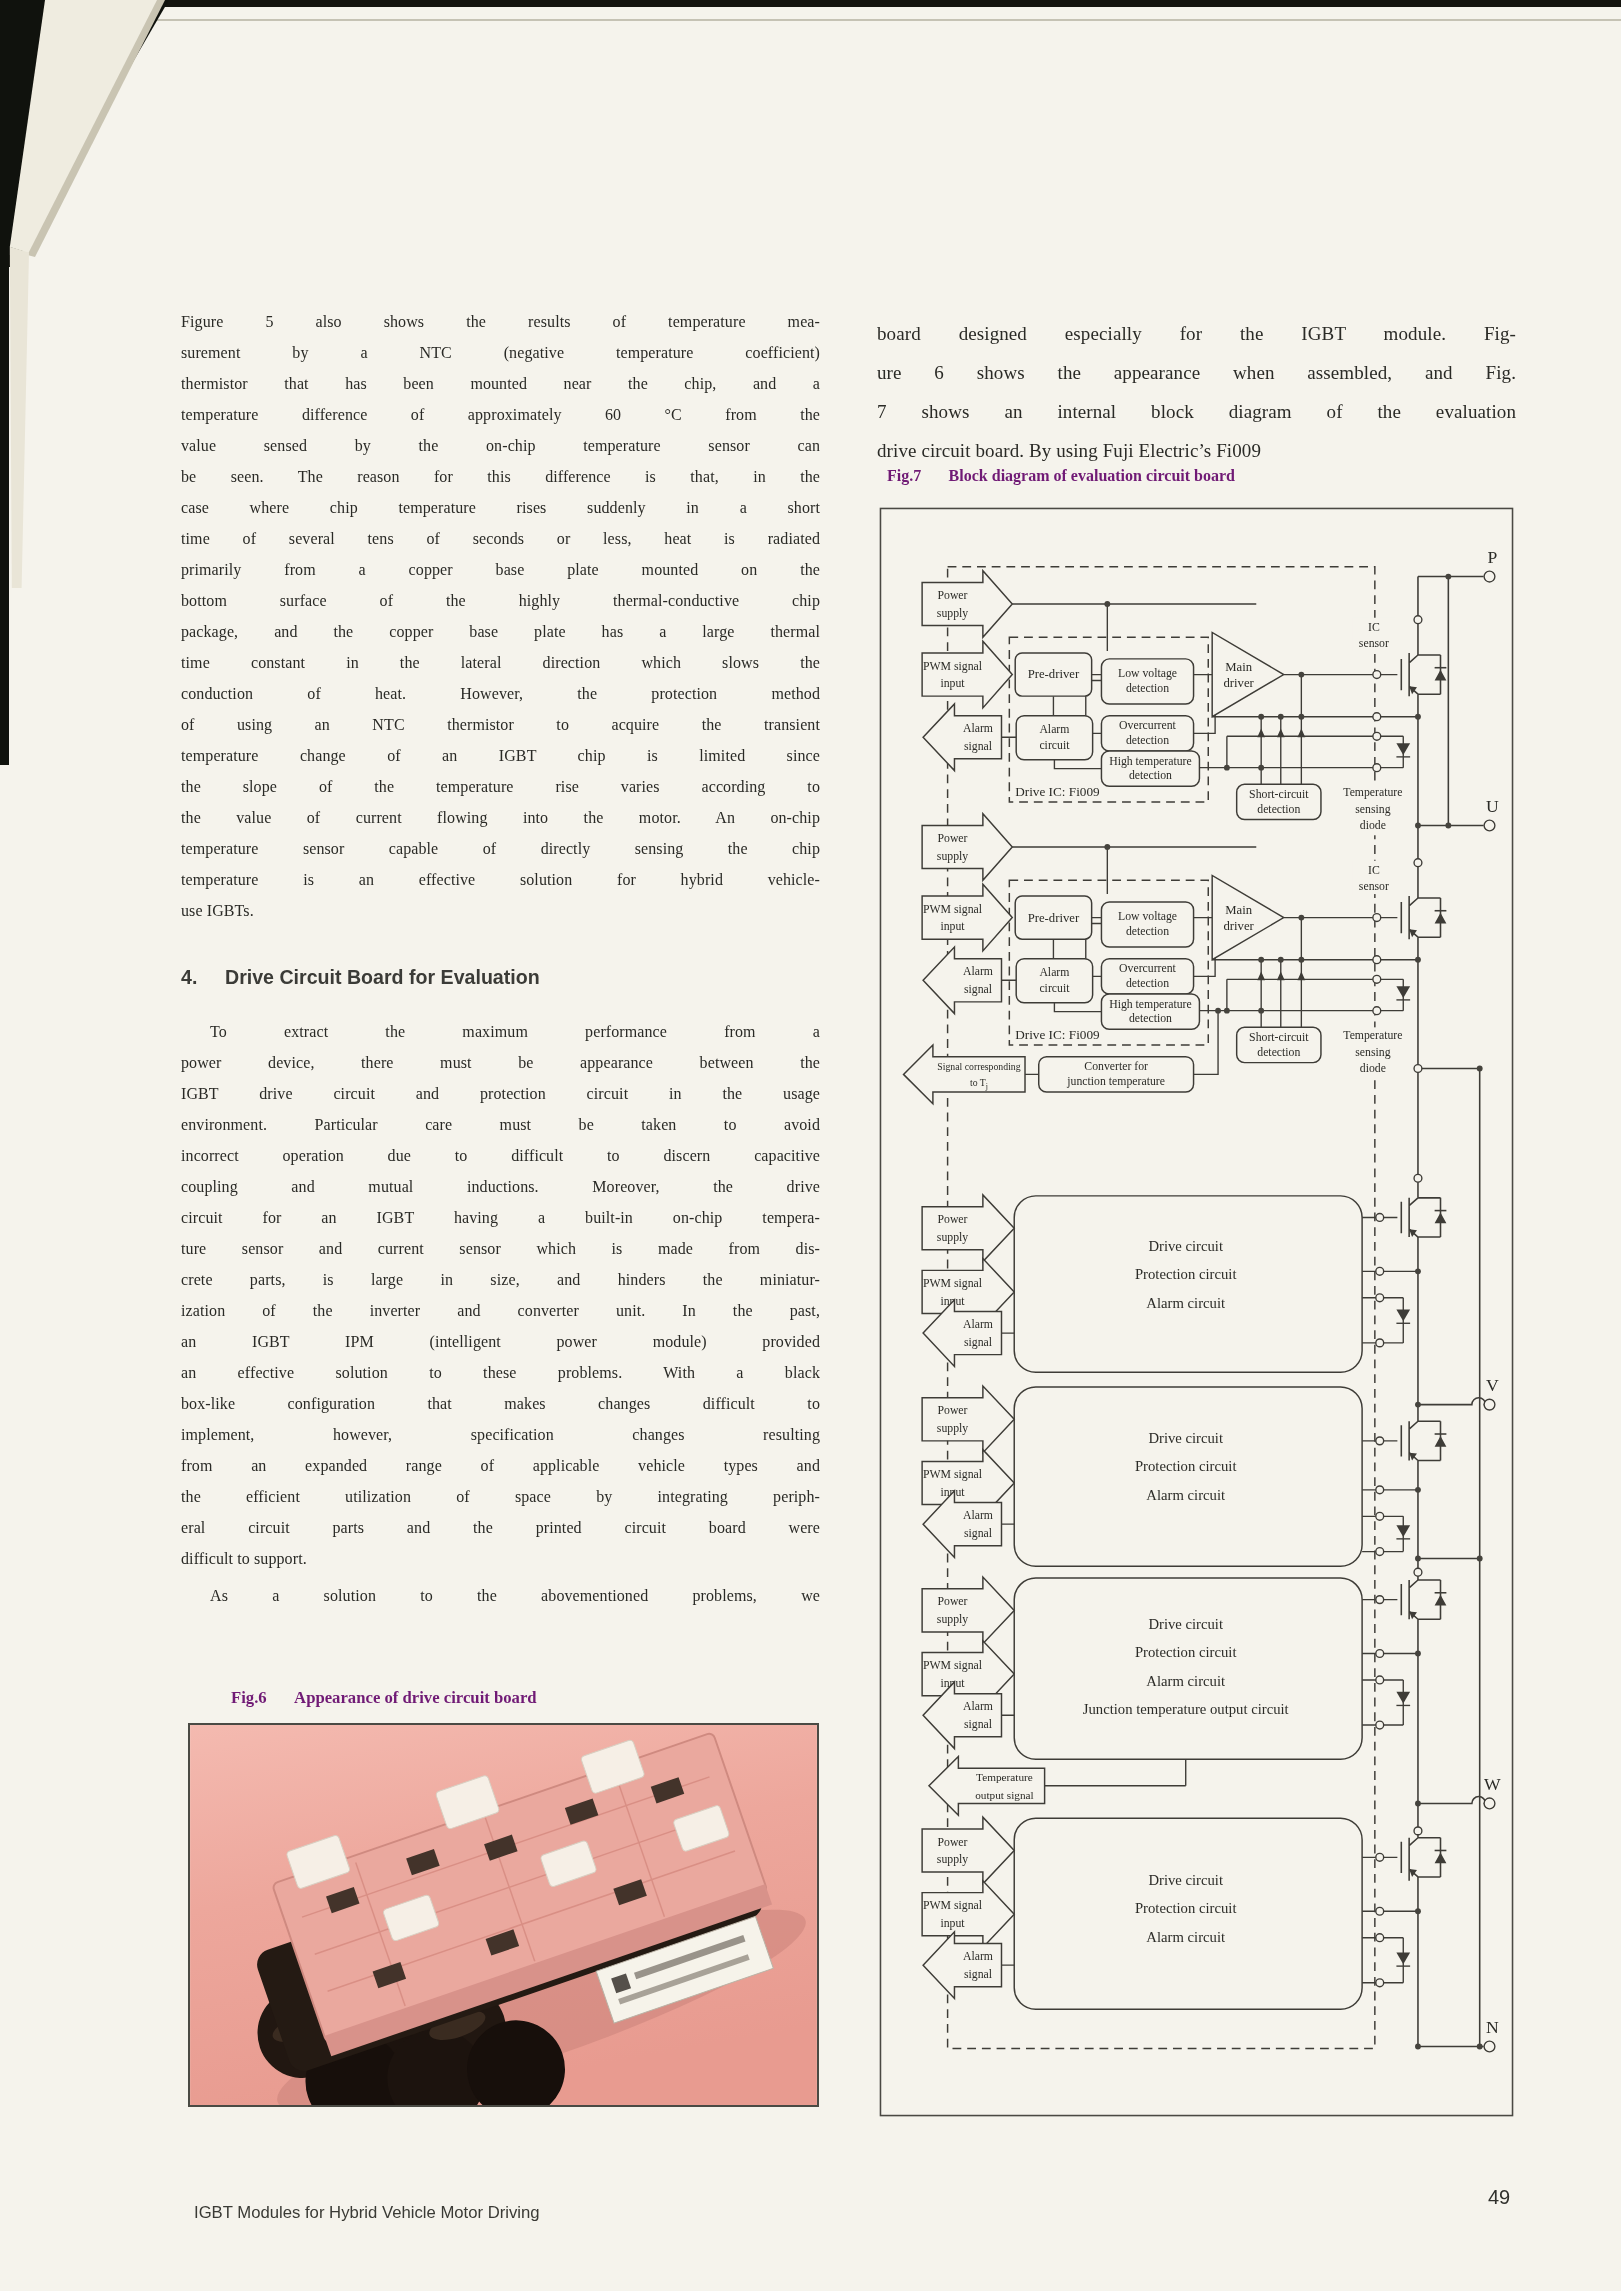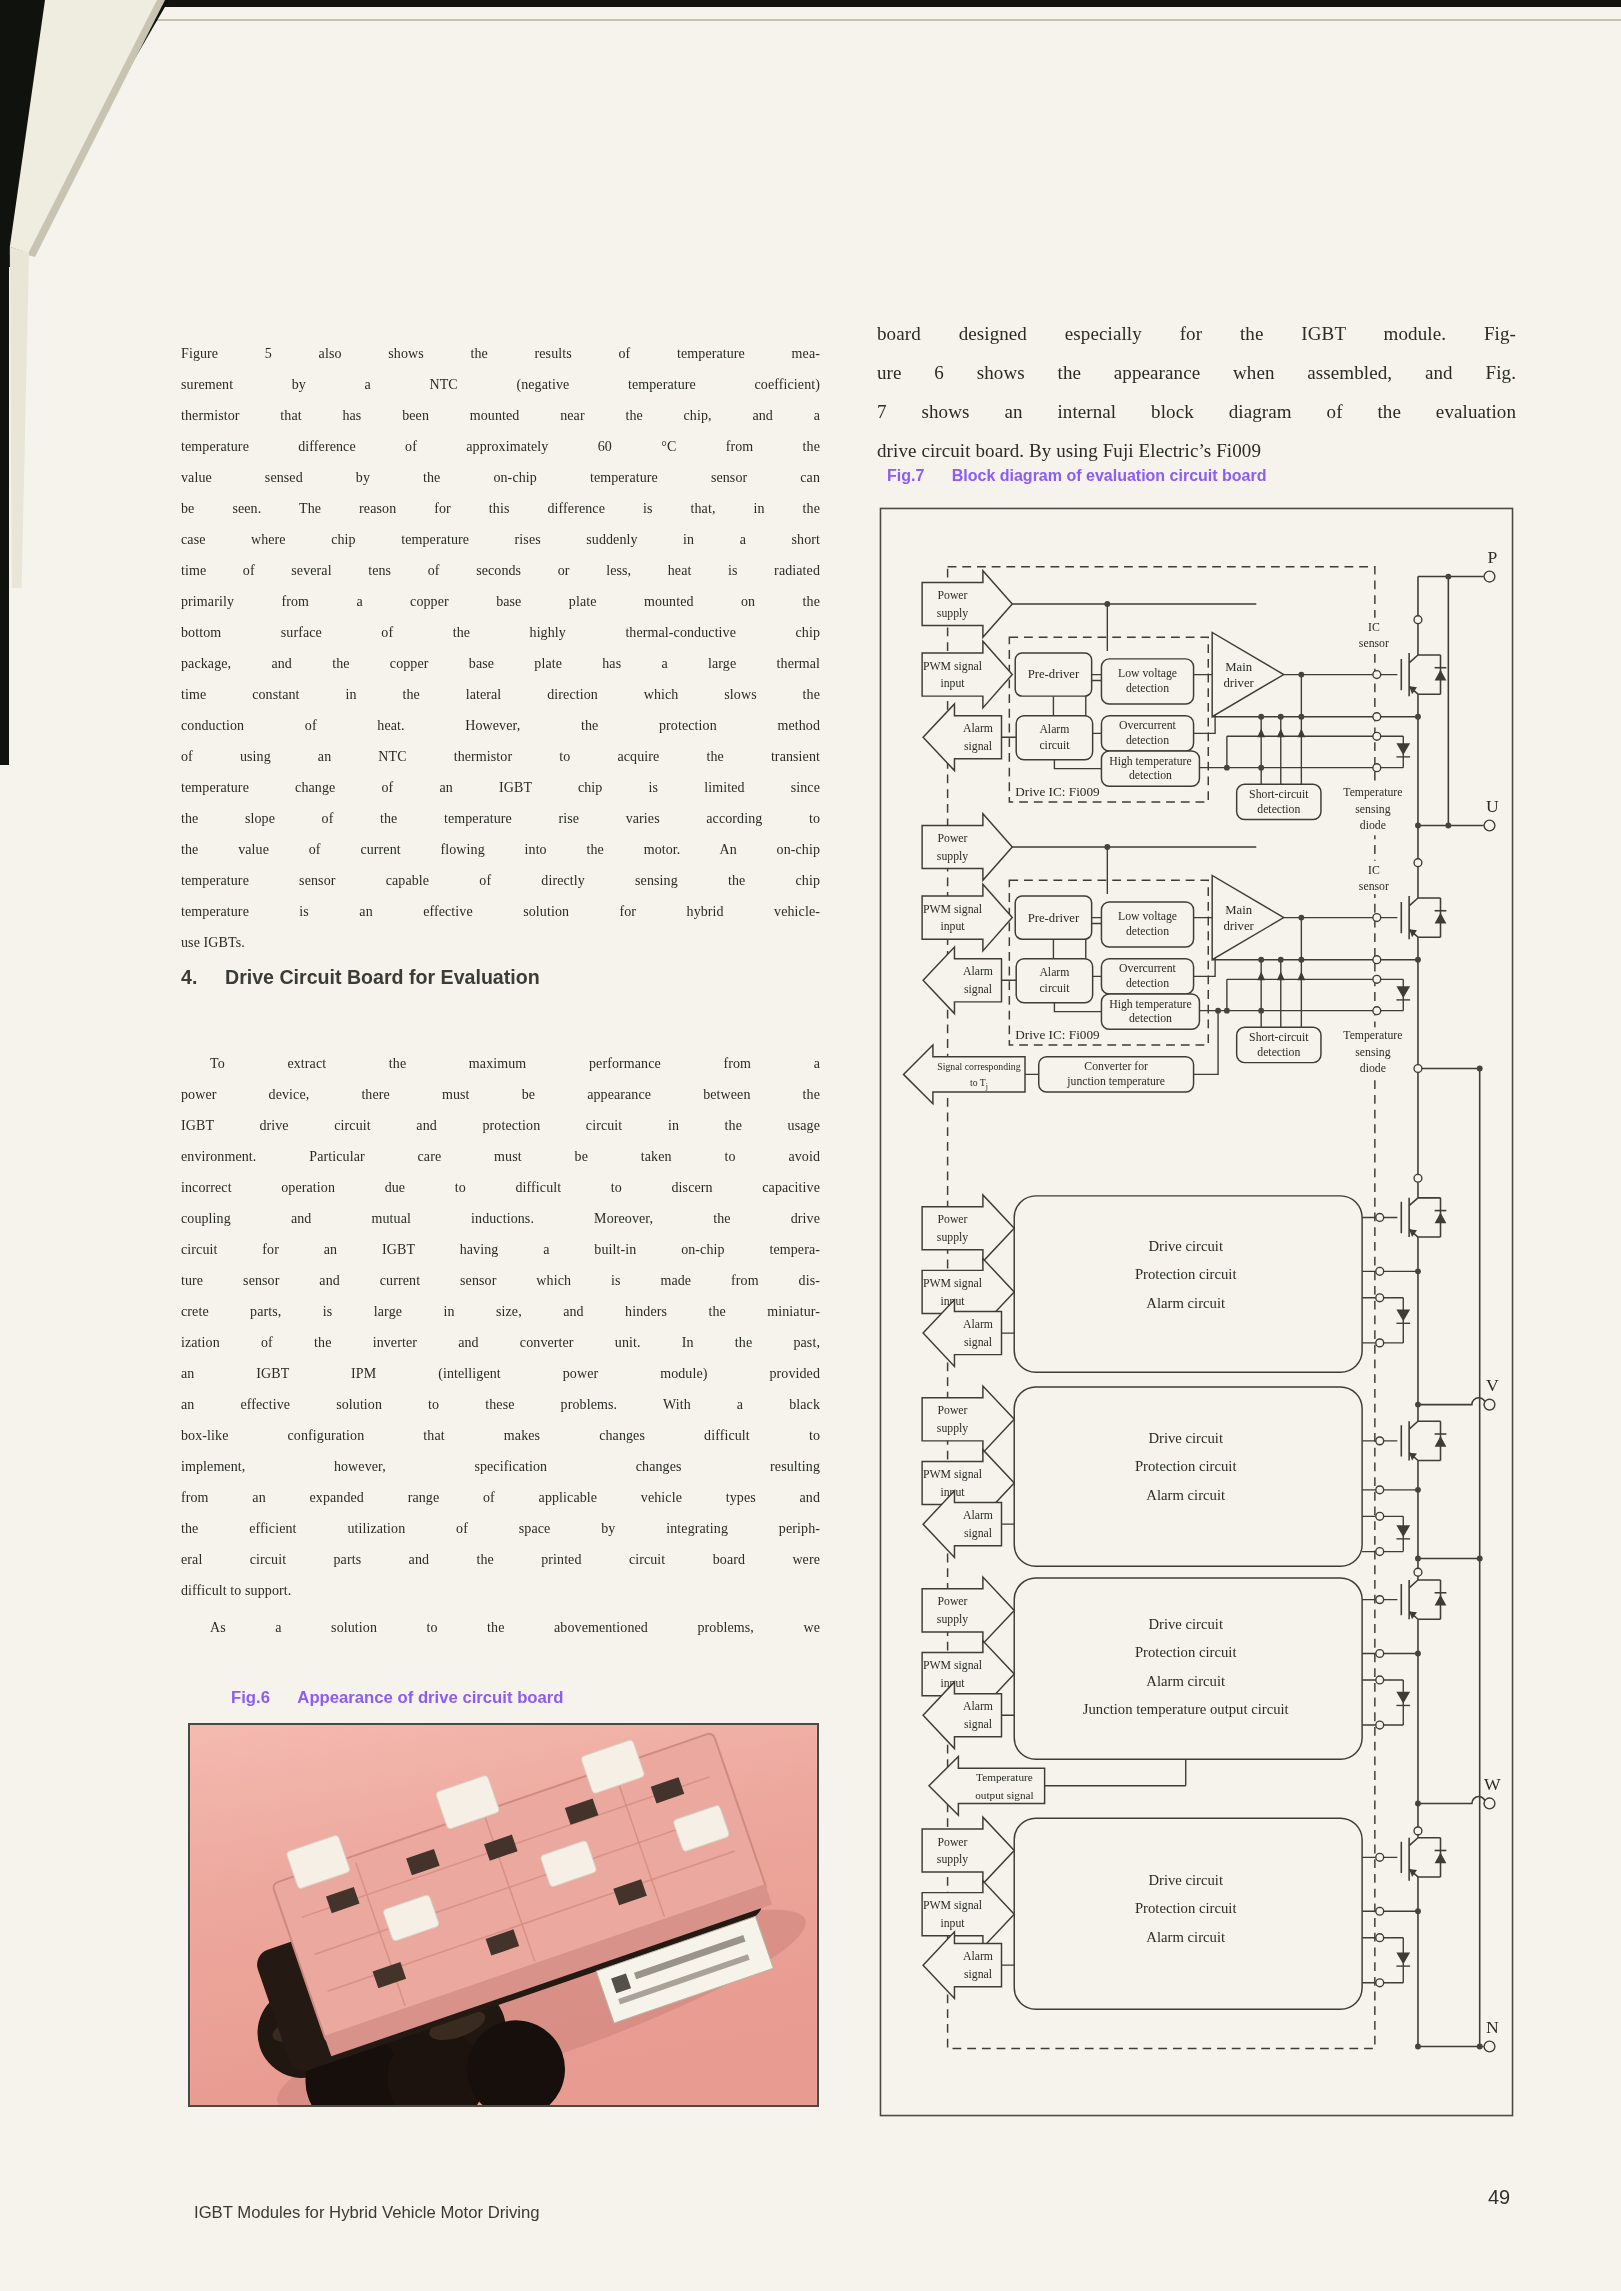--- a/index.html
+++ b/index.html
@@ -12,30 +12,30 @@
                clip-path:polygon(0 0,169px 0,13.7px 267px,0 267px);}
   .scan-leftedge{position:absolute;left:0;top:0;width:8.8px;height:765px;background:#10120d;}
   .scan-fold{position:absolute;left:0;top:0;width:196px;height:294px;background:#efece0;
              clip-path:polygon(45px 0,159px 0,29px 253px,9.8px 247px);}
   .scan-fold2{position:absolute;left:0;top:235px;width:39px;height:372px;background:#e9e5d7;
               clip-path:polygon(9.8px 11.8px,29px 17.6px,21.6px 353px,11.8px 353px);}
   .scan-foldline{position:absolute;left:0;top:0;width:196px;height:294px;
              clip-path:polygon(157px 0,165px 0,35px 257px,27.4px 255px);background:#c9c4b2;}
   
   .col{position:absolute;width:639px;}
-  .para{font-size:14px;line-height:31px;letter-spacing:0.1px;margin-top:32px;}
+  .para{font-size:16px;line-height:31px;letter-spacing:0.1px;}
   .tline{text-align:justify;text-align-last:justify;white-space:normal;}
   .tline.last{text-align-last:left;}
   .indent .tline:first-child{text-indent:29px;}
   .rpara{font-size:19px;line-height:39px;letter-spacing:0.1px;}
   .heading{position:absolute;font-family:"Liberation Sans",sans-serif;font-weight:700;
            font-size:19.6px;color:#3b3b37;}
   .heading .hnum{display:inline-block;width:44px;}
-  .figcap{position:absolute;font-family:Liberation Sans, sans-serif;font-size:16.7px;
-          font-weight:600;color:#8b5cf6;text-align:center;}
+  .figcap{position:absolute;font-family:Liberation Serif, serif;font-size:16.7px;
+          font-weight:600;color:#701a75;text-align:center;}
   .figcap .flabel{display:inline-block;margin-right:27.4px;font-weight:700;}
   .footer-title{position:absolute;left:186px;top:2203px;font-family:"Liberation Sans",sans-serif;
           font-size:16.7px;color:#3a3a35;margin-left:8px;}
   .page-num{position:absolute;left:1488px;top:2186px;font-family:"Liberation Sans",sans-serif;
           font-size:20px;color:#30302c;}
   
   .photo{position:absolute;left:188px;top:1723px;width:631px;height:384px;border:2px solid #4a4a44;
          box-sizing:border-box;}
   
   .fig7{position:absolute;left:879px;top:507px;}

